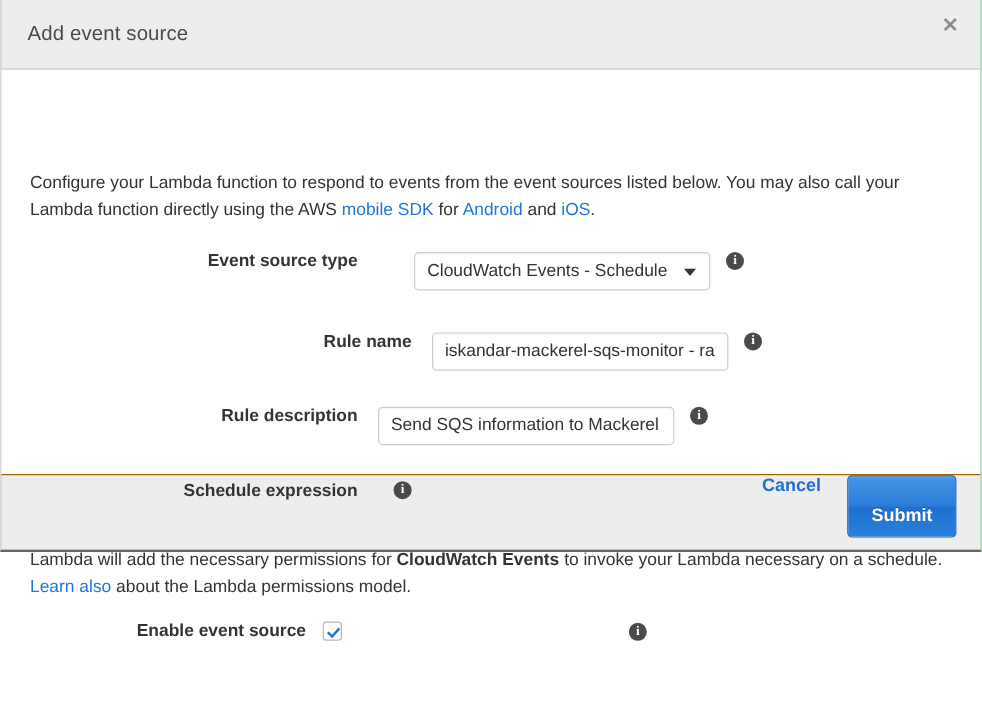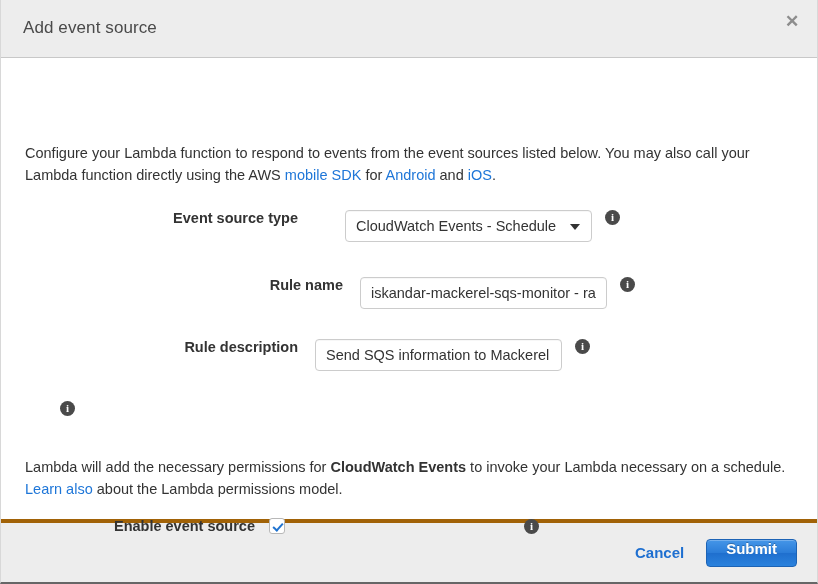--- a/index.html
+++ b/index.html
@@ -12,21 +12,21 @@
     background: #ffffff;
     font-family: "Liberation Sans", sans-serif;
     color: #333333;
     -webkit-font-smoothing: antialiased;
     overflow: hidden;
   }
 
   .modal {
     position: relative;
     width: 818px;
-    height: 584px;
+    height: 460px;
     box-sizing: border-box;
     background: #22c55e;
     border-left: 1px solid #d8d8d8;
     border-right: 1px solid #d8d8d8;
     border-bottom: 2px solid #666666;
     display: flex;
     flex-direction: column;
   }
 
   
@@ -224,44 +224,44 @@
   }
   .enable-info {
     margin-left: 239px;
   }
 
   
   .modal-footer {
     flex: 0 0 auto;
     height: 63px;
     background: #ededed;
-    border-top: 4px solid #a16207;
+    border-top: 1px solid #a16207;
     box-sizing: border-box;
     display: flex;
-    align-items: center;
+    align-items: flex-start;
     justify-content: flex-end;
     padding-right: 20px;
   }
   .cancel-link {
     font-size: 15px;
     font-weight: bold;
     color: #1e6fd0;
     margin-right: 22px;
     cursor: pointer;
     text-decoration: none;
   }
   .submit-btn {
     font-family: "Liberation Sans", sans-serif;
     font-size: 15px;
     font-weight: bold;
     color: #ffffff;
     background: linear-gradient(to bottom, #4596e8 0%, #2a7cd8 50%, #1f6fce 51%, #2a82dd 100%);
     border: 1px solid #1c63b5;
     border-radius: 4px;
-    padding: 0 19px 9px 19px;
+    padding: 24px 19px 9px 19px;
     cursor: pointer;
     text-shadow: 0 -1px 0 rgba(0,0,0,0.25);
     box-shadow: inset 0 1px 0 rgba(255,255,255,0.25);
   }
 </style>
 </head>
 <body>
 
 <div class="modal">
 
@@ -291,20 +291,21 @@
       <span class="info-icon">i</span>
     </div>
 
     <div class="form-row row-3">
       <div class="field-label">Rule description</div>
       <input class="field-control" type="text" value="Send SQS information to Mackerel e" style="">
       <span class="info-icon">i</span>
     </div>
 
     <div class="form-row row-4">
+      <div class="field-label">Schedule expression</div>
       <span class="info-icon">i</span>
     </div>
 
     <div class="perm-text">
       <span>Lambda will add the necessary permissions for </span><b>CloudWatch Events</b><span> to invoke your Lambda necessary on a schedule. </span><a class="link">Learn also</a><span> about the Lambda permissions model.</span>
     </div>
 
     <div class="enable-row">
       <div class="enable-label">Enable event source</div>
       <div class="checkbox"></div>

